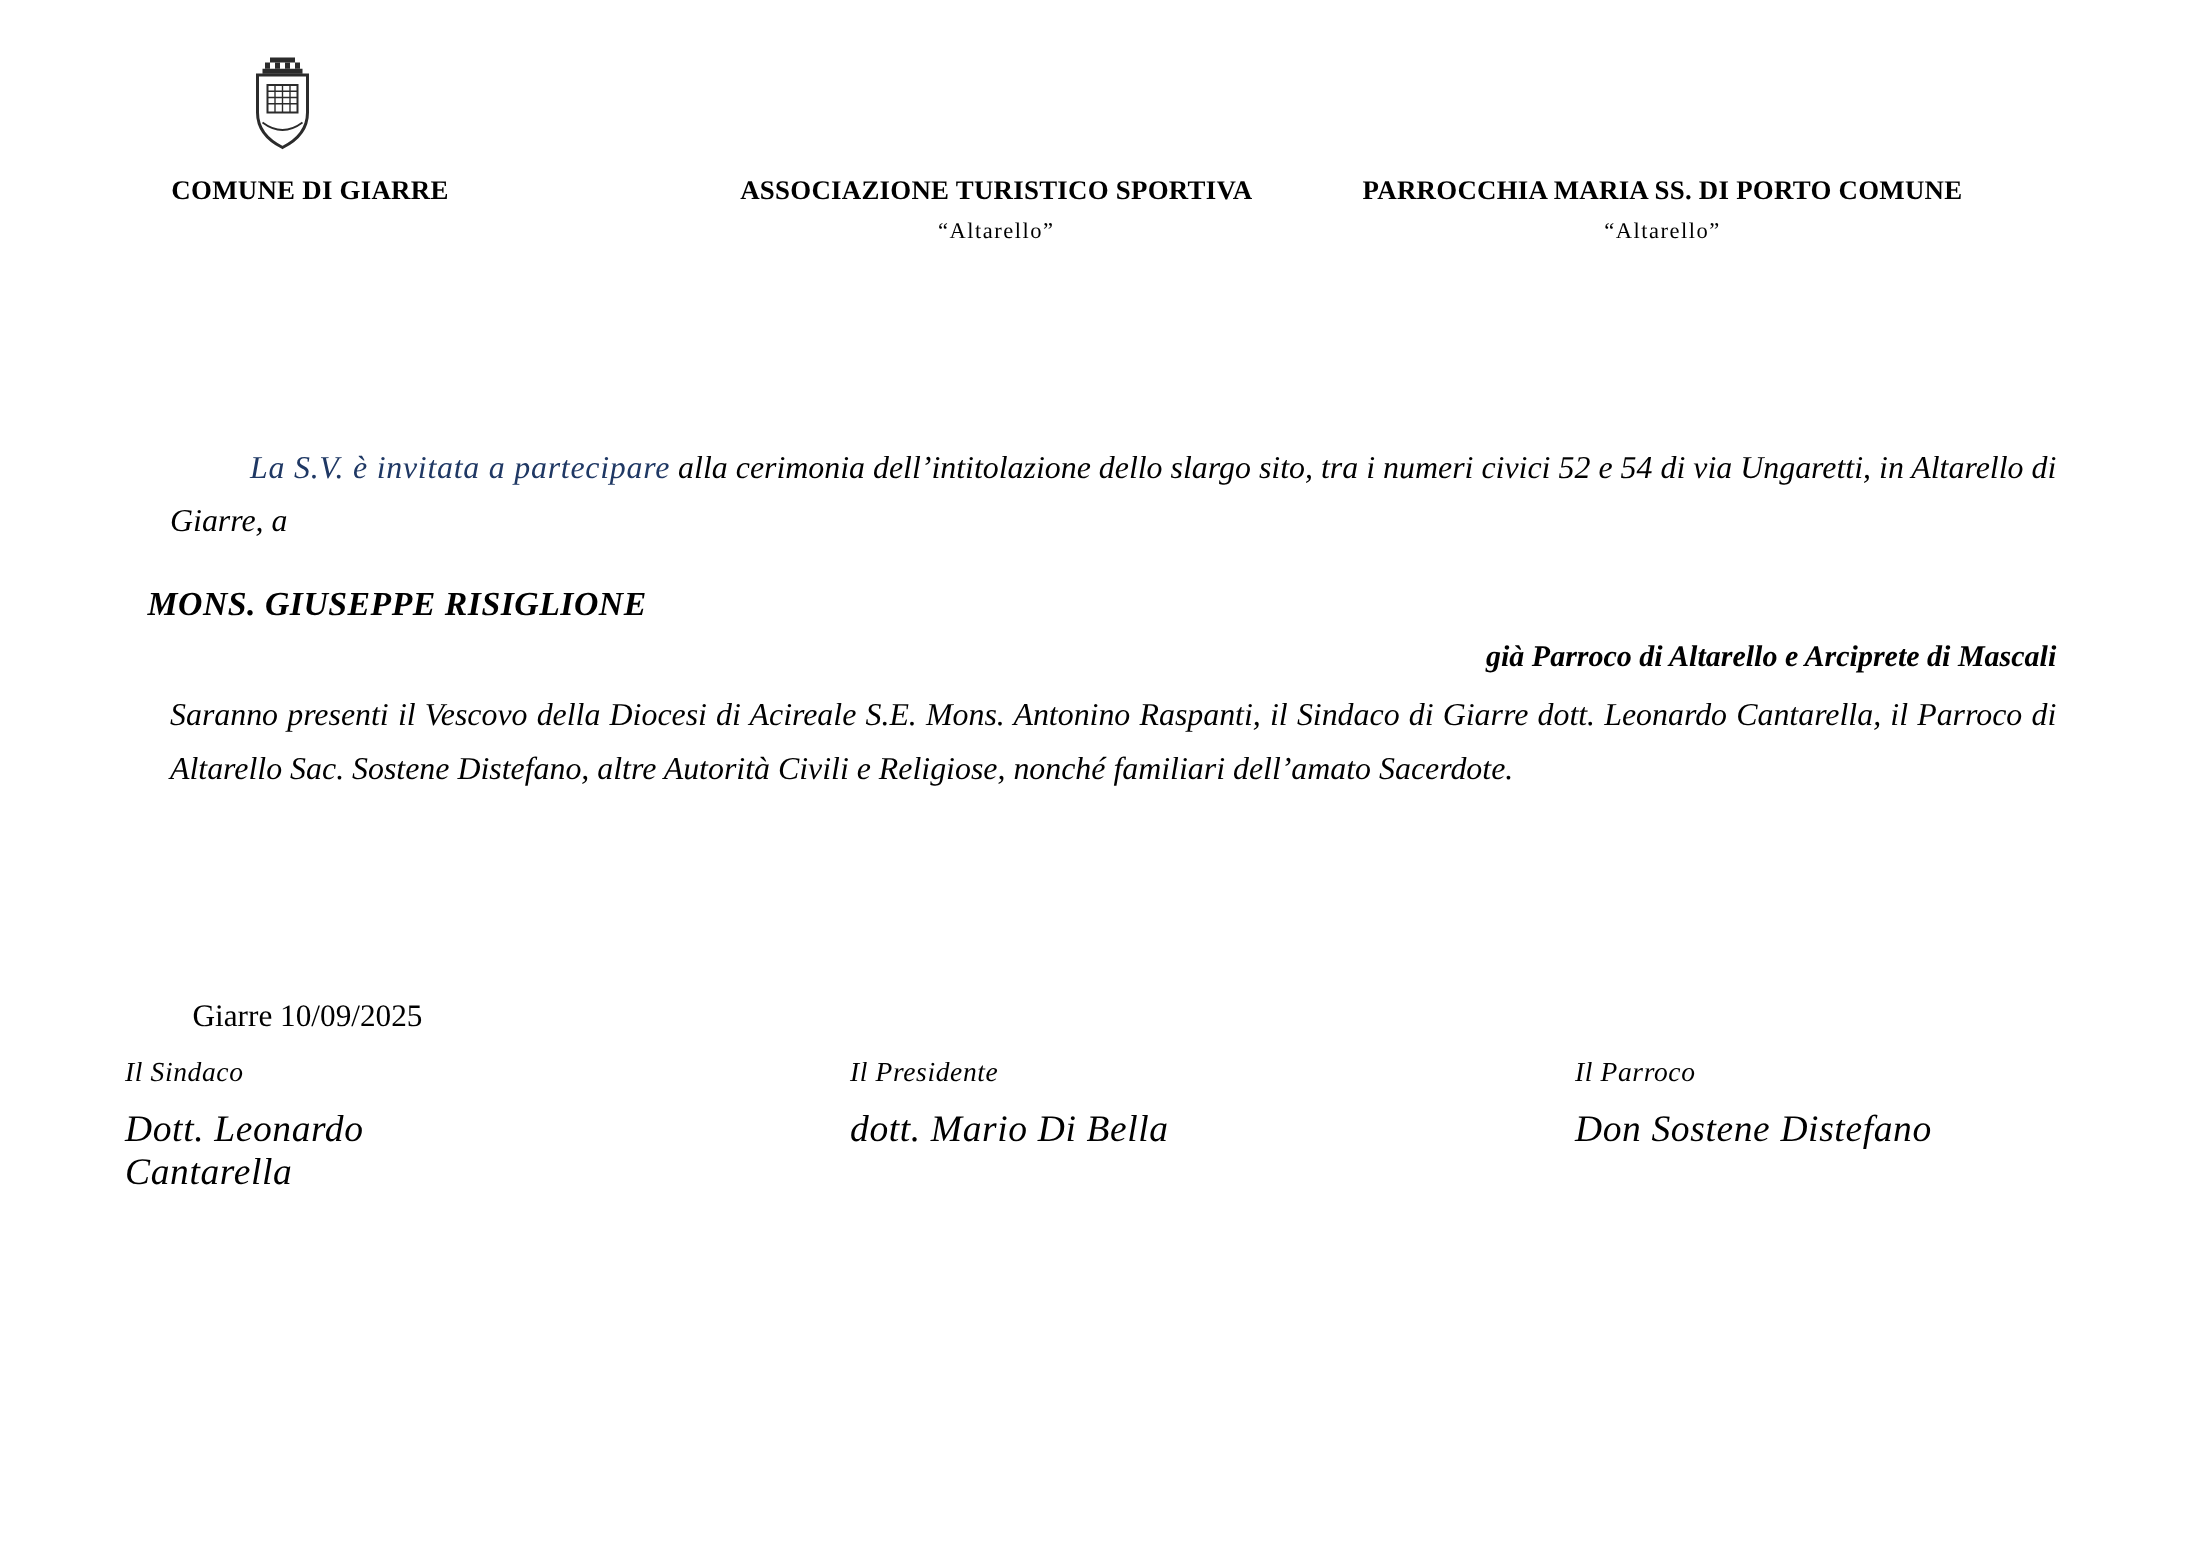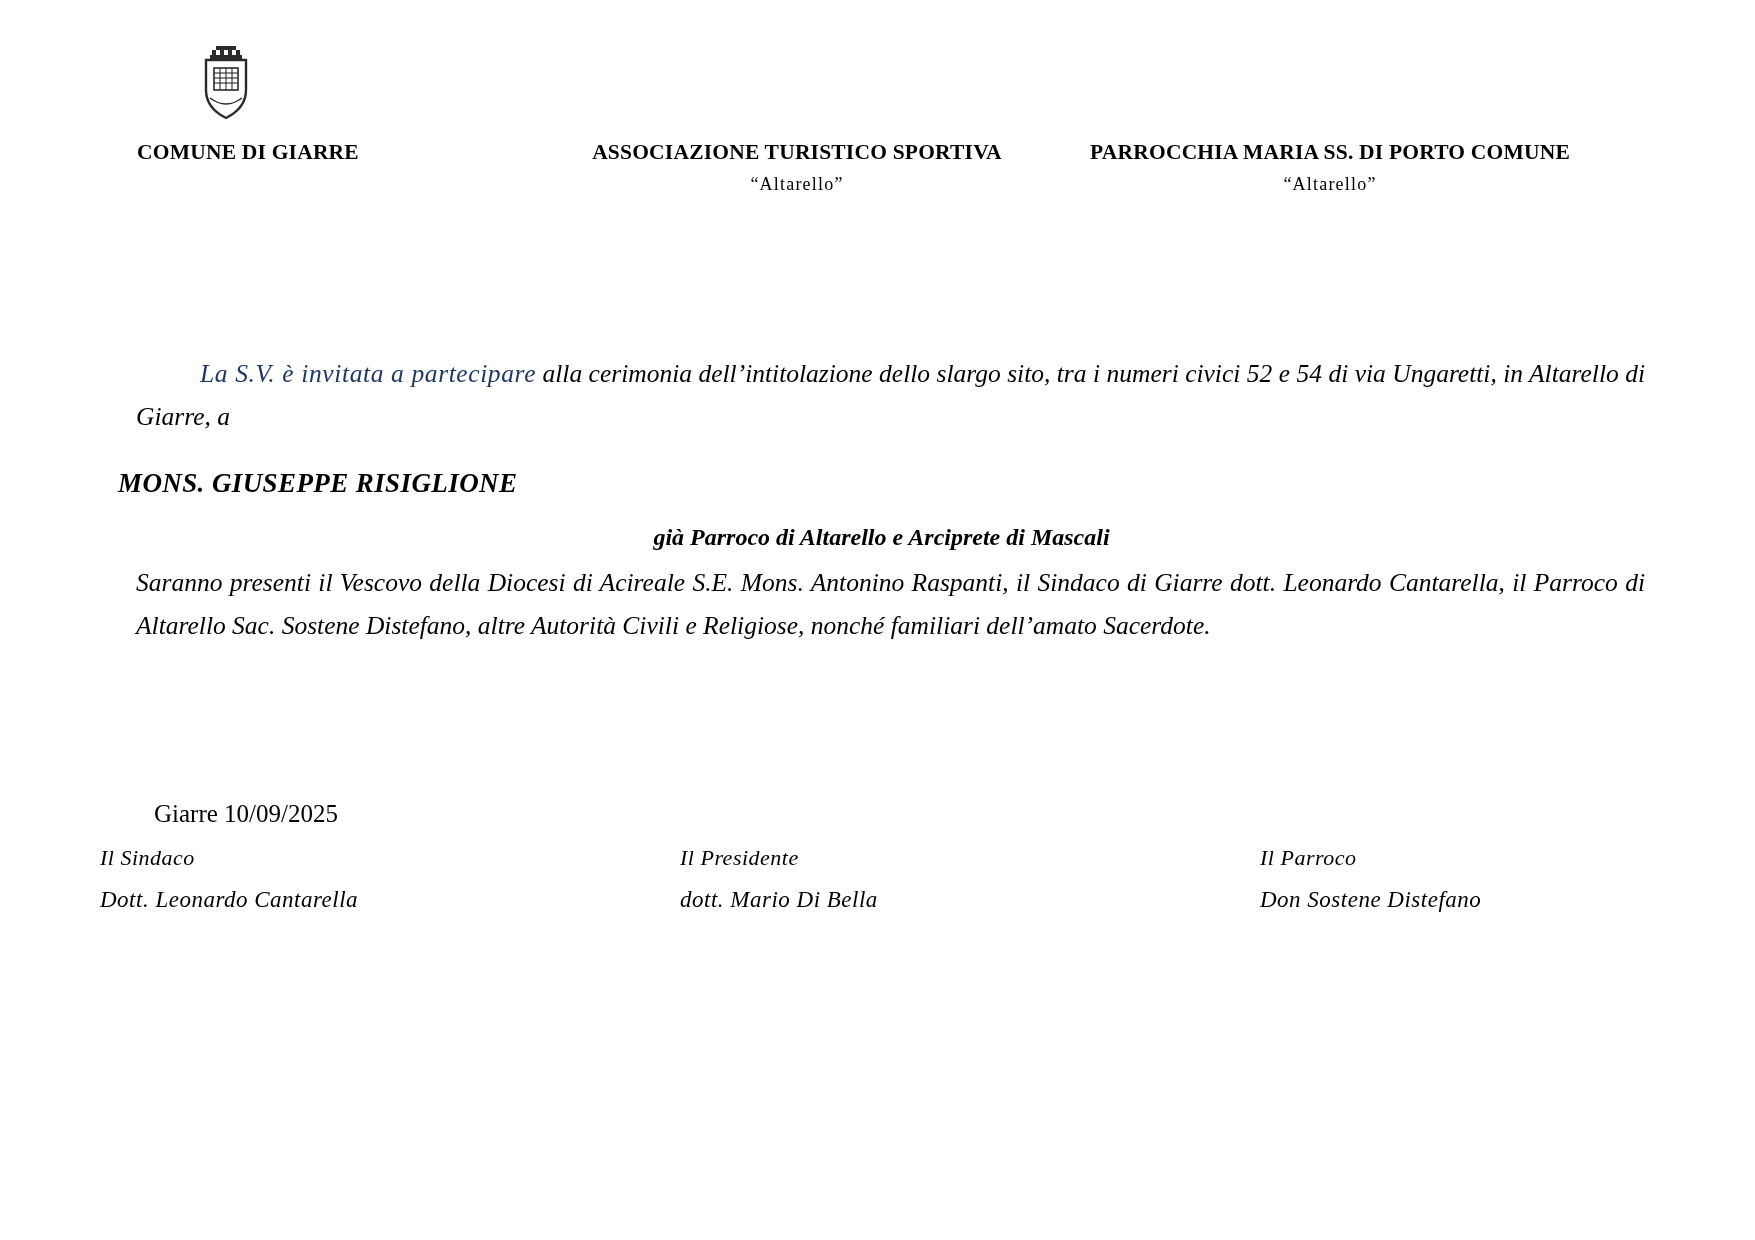--- a/index.html
+++ b/index.html
@@ -88,25 +88,25 @@
 
   .honoree {
     text-align: left;
     font-weight: bold;
     font-style: italic;
     font-size: 27px;
     margin-top: 30px;
     letter-spacing: 0.4px;
   }
   .honoree-sub {
-    text-align: center;
+    text-align: right;
     font-weight: bold;
     font-style: italic;
     font-size: 24px;
-    margin-top: 25px;
+    margin-top: 14px;
   }
 
   .para-2 {
     margin-top: 26px;
   }
   .para-3 {
     margin-top: 10px;
   }
 
   
@@ -132,21 +132,21 @@
     text-align: left;
     font-family: "Liberation Serif", serif;
     font-style: italic;
   }
   .sig-role {
     font-size: 22px;
     letter-spacing: 0.5px;
     font-weight: 500;
   }
   .sig-name {
-    font-size: 23px;
+    font-size: 30px;
     margin-top: 16px;
     letter-spacing: 0.5px;
   }
   #sig-sindaco   { left: 100px;  top: 0; width: 330px; }
   #sig-presidente{ left: 680px;  top: 0; width: 330px; }
   #sig-parroco   { left: 1260px; top: 0; width: 360px; }
 </style>
 </head>
 <body>
 

